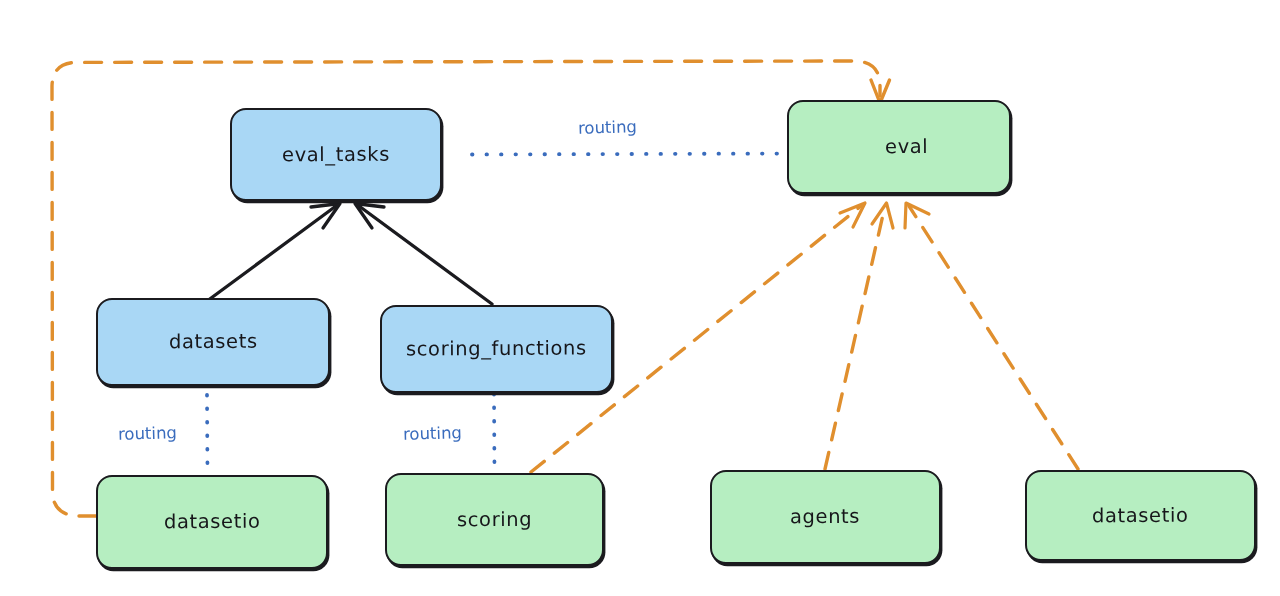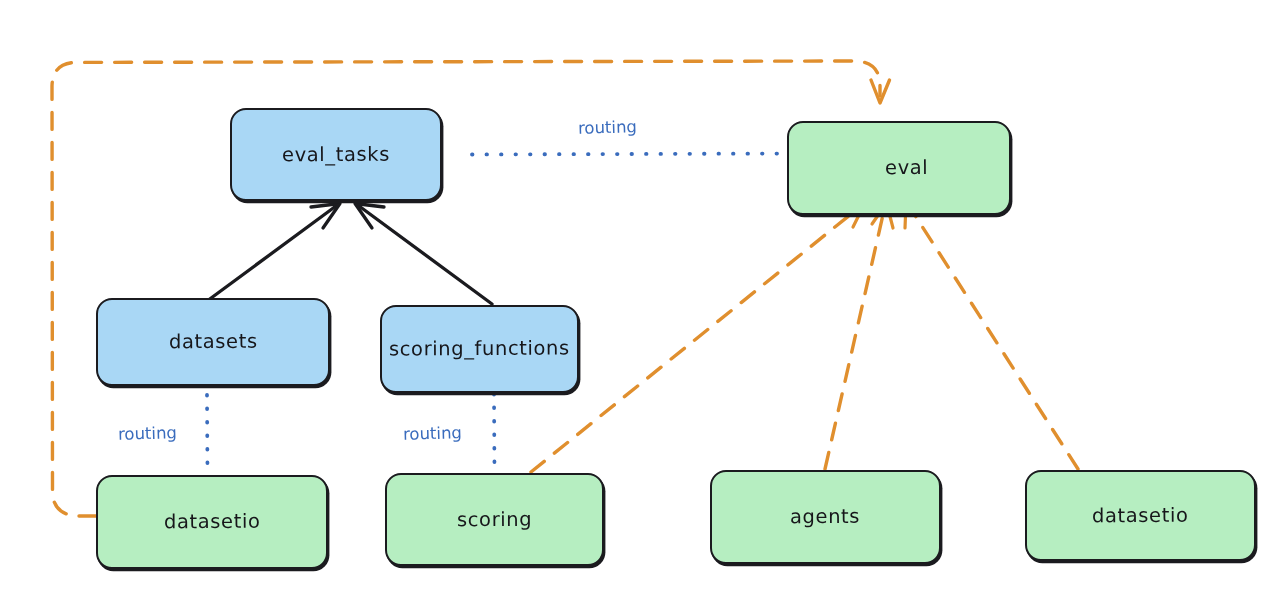--- a/index.html
+++ b/index.html
@@ -111,29 +111,29 @@
       <path d="M 1078 469 L 909 206" fill="none" stroke="#e08f2e" stroke-width="3.4" stroke-linecap="round" stroke-dasharray="17 13"></path>
       <path d="M 905 228 L 906 203 L 929 214" fill="none" stroke="#e08f2e" stroke-width="3.2" stroke-linecap="round" stroke-linejoin="round"></path>
     </g>
 
   </svg>
 
   <div class="node node-blue" style="left:230px; top:108px; width:212px; height:93px;">
     <span class="node-label">eval_tasks</span>
   </div>
 
-  <div class="node node-green" style="left:787px; top:121px; width:224px; height:94px;padding-left:15px;">
+  <div class="node node-green" style="left:787px; top:100px; width:224px; height:94px;padding-left:15px;">
     <span class="node-label">eval</span>
   </div>
 
   <div class="node node-blue" style="left:96px; top:298px; width:234px; height:88px;">
     <span class="node-label">datasets</span>
   </div>
 
-  <div class="node node-blue" style="left:380px; top:305px; width:199px; height:88px;">
+  <div class="node node-blue" style="left:380px; top:305px; width:233px; height:88px;">
     <span class="node-label">scoring_functions</span>
   </div>
 
   <div class="node node-green" style="left:96px; top:475px; width:232px; height:94px;">
     <span class="node-label">datasetio</span>
   </div>
 
   <div class="node node-green" style="left:385px; top:473px; width:219px; height:93px;">
     <span class="node-label">scoring</span>
   </div>

